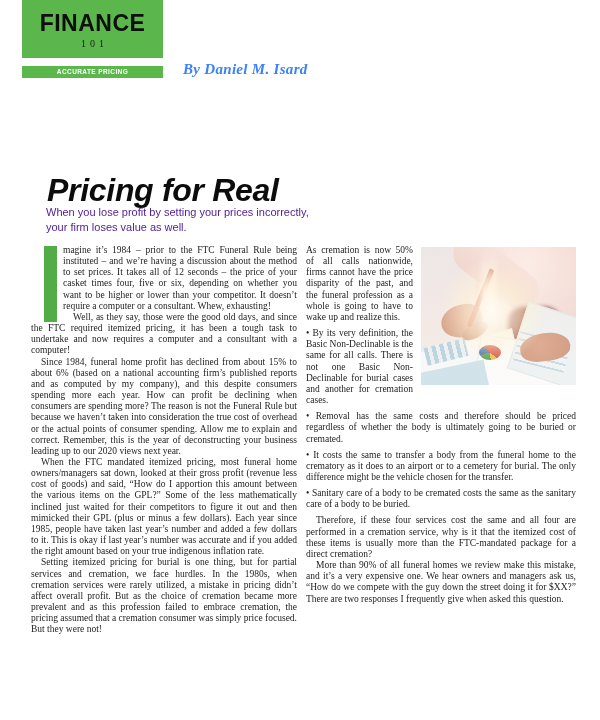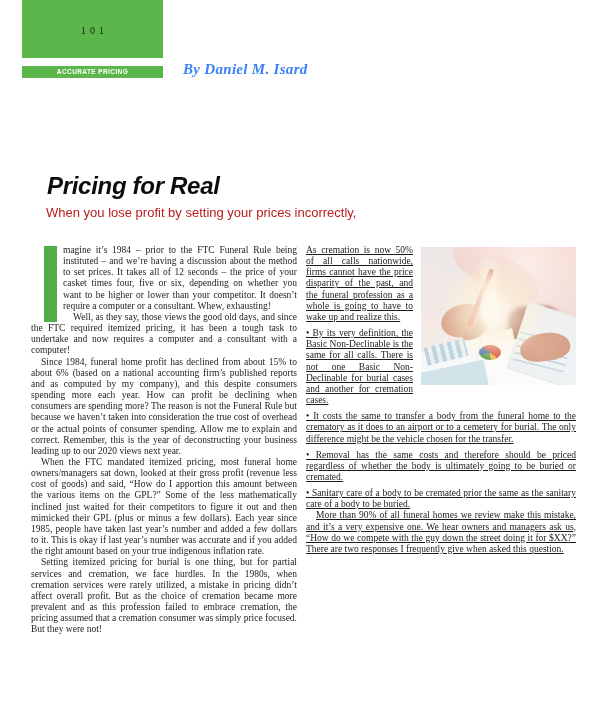--- a/index.html
+++ b/index.html
@@ -35,36 +35,36 @@
   .byline {
     position:absolute; left:183px; top:61px;
     font-family:"Liberation Serif", serif; font-weight:bold; font-style:italic;
     font-size:15px; letter-spacing:.3px; color:#3b82f6;
   }
 
   
   .title {
     position:absolute; left:47px; top:174px;
     font-family:"Liberation Sans", sans-serif; font-weight:bold; font-style:italic;
-    font-size:24px; letter-spacing:-.3px; color:#0c0c0c; line-height:1;
+    font-size:32px; letter-spacing:-.3px; color:#0c0c0c; line-height:1;
   }
   .subtitle {
     position:absolute; left:46px; top:205px;
-    font-family:"Liberation Sans", sans-serif; font-size:13px; line-height:15px;
-    color:#b91c1c;
+    font-family:"Liberation Sans", sans-serif; font-size:11px; line-height:15px;
+    color:#4c1d95;
   }
 
   
   .cols {
     position:absolute; left:31px; top:245px; width:545px;
     display:flex; gap:9px;
   }
   .col { font-size:9.5px; line-height:11.15px; text-align:justify; }
   .col.left  { width:266px; }
-  .col.right { width:270px;text-decoration:underline; }
+  .col.right { width:270px; }
   .col p { margin:0; }
   .col p.ind { text-indent:10px; }
   .col p.gap { margin-top:5px; }
 
   .dropcap {
     float:left; width:13px; height:76px; background:#52ad47;
     margin:1px 6px 0 13px;
   }
 
   
@@ -118,37 +118,39 @@
     filter:blur(2px); }
   .ph-warm { left:0; top:0; width:155px; height:138px;
     background:linear-gradient(200deg,rgba(255,187,140,.16),rgba(255,220,180,.05) 60%); }
 </style>
 </head>
 <body>
 
 <div class="page">
 
   <div class="fin-box" style="background:#5bb74b;">
+    <div class="fin-title">FINANCE</div>
     <div class="fin-num">101</div>
   </div>
   <div class="tag-bar" style="background:#5bb74b;">
     <span>ACCURATE PRICING</span>
   </div>
   <div class="byline">By Daniel M. Isard</div>
 
   <h1 class="title">Pricing for Real</h1>
   <div class="subtitle">
     <div>When you lose profit by setting your prices incorrectly,</div>
+    <div>your firm loses value as well.</div>
   </div>
 
   <div class="cols">
 
     <div class="col left">
       <p><span class="dropcap"></span><span>magine it’s 1984 – prior to the FTC Funeral Rule being instituted – and we’re having a discussion about the method to set prices. It takes all of 12 seconds – the price of your casket times four, five or six, depending on whether you want to be higher or lower than your competitor. It doesn’t require a computer or a consultant. Whew, exhausting!</span></p>
-      <p class="ind">Well, as they say, those views the good old days, and since the FTC required itemized pricing, it has been a tough task to undertake and now requires a computer and a consultant with a computer!</p>
+      <p class="ind">Well, as they say, those were the good old days, and since the FTC required itemized pricing, it has been a tough task to undertake and now requires a computer and a consultant with a computer!</p>
       <p class="ind">Since 1984, funeral home profit has declined from about 15% to about 6% (based on a national accounting firm’s published reports and as computed by my company), and this despite consumers spending more each year. How can profit be declining when consumers are spending more? The reason is not the Funeral Rule but because we haven’t taken into consideration the true cost of overhead or the actual points of consumer spending. Allow me to explain and correct. Remember, this is the year of deconstructing your business leading up to our 2020 views next year.</p>
       <p class="ind">When the FTC mandated itemized pricing, most funeral home owners/managers sat down, looked at their gross profit (revenue less cost of goods) and said, “How do I apportion this amount between the various items on the GPL?” Some of the less mathematically inclined just waited for their competitors to figure it out and then mimicked their GPL (plus or minus a few dollars). Each year since 1985, people have taken last year’s number and added a few dollars to it. This is okay if last year’s number was accurate and if you added the right amount based on your true indigenous inflation rate.</p>
       <p class="ind">Setting itemized pricing for burial is one thing, but for partial services and cremation, we face hurdles. In the 1980s, when cremation services were rarely utilized, a mistake in pricing didn’t affect overall profit. But as the choice of cremation became more prevalent and as this profession failed to embrace cremation, the pricing assumed that a cremation consumer was simply price focused. But they were not!</p>
     </div>
 
     <div class="col right">
       <div class="photo">
         <div class="ph-window"></div>
         <div class="ph-shirt"></div>
         <div class="ph-arm"></div>
@@ -164,20 +166,21 @@
         <div class="ph-fingers"></div>
         <div class="ph-pencil"></div>
         <div class="ph-pencil-tip"></div>
         <div class="ph-hand-right"></div>
         <div class="ph-streak"></div>
         <div class="ph-flare"></div>
         <div class="ph-warm"></div>
       </div>
       <p>As cremation is now 50% of all calls nationwide, firms cannot have the price disparity of the past, and the funeral profession as a whole is going to have to wake up and realize this.</p>
       <p class="gap">• By its very definition, the Basic Non-Declinable is the same for all calls. There is not one Basic Non-Declinable for burial cases and another for cremation cases.</p>
+      <p class="gap">• Removal has the same costs and therefore should be priced regardless of whether the body is ultimately going to be buried or cremated.</p>
       <p class="gap">• It costs the same to transfer a body from the funeral home to the crematory as it does to an airport or to a cemetery for burial. The only difference might be the vehicle chosen for the transfer.</p>
-      <p class="gap">• Removal has the same costs and therefore should be priced regardless of whether the body is ultimately going to be buried or cremated.</p>
-      <p class="gap">• Sanitary care of a body to be cremated prior the same as the sanitary care of a body to be buried.</p>
+      <p class="gap">• Sanitary care of a body to be cremated costs the same as the sanitary care of a body to be buried.</p>
+      <p class="ind gap">Therefore, if these four services cost the same and all four are performed in a cremation service, why is it that the itemized cost of these items is usually more than the FTC-mandated package for a direct cremation?</p>
       <p class="ind">More than 90% of all funeral homes we review make this mistake, and it’s a very expensive one. We hear owners and managers ask us, “How do we compete with the guy down the street doing it for $XX?” There are two responses I frequently give when asked this question.</p>
     </div>
 
   </div>
 </div>
 
 </body></html>

